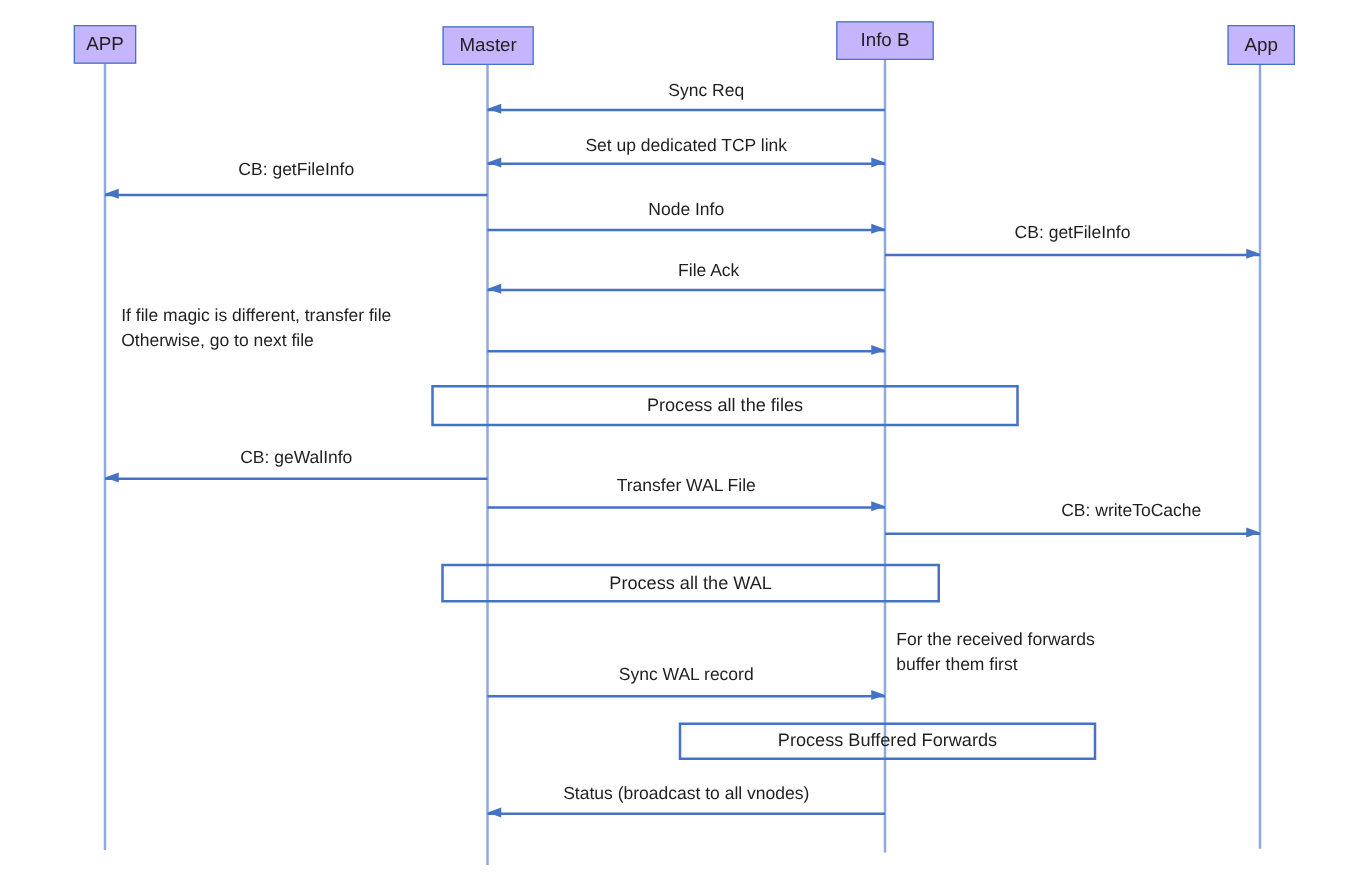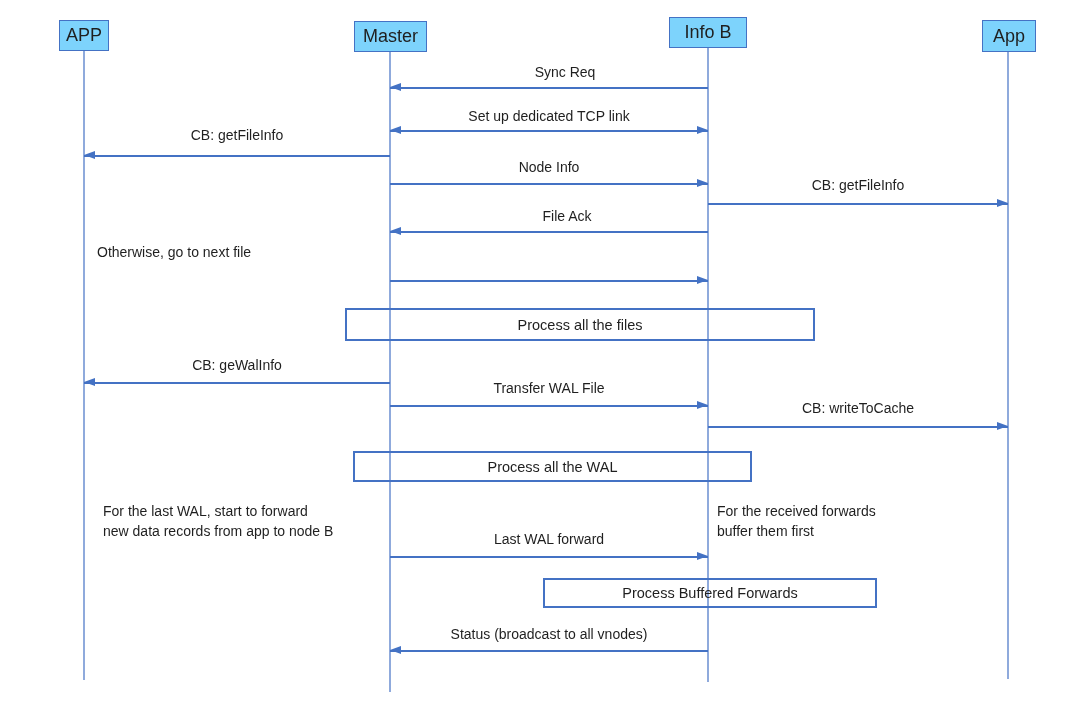--- a/index.html
+++ b/index.html
@@ -12,23 +12,23 @@
     position:relative;
     width:1081px;height:705px;
     background:#ffffff;
     font-family:"Liberation Sans", sans-serif;
     color:var(--text);
     overflow:hidden;
   }
   .actor-box{
     position:absolute;
     border:1.6px solid var(--accent);
-    background:#7dd3fc;
+    background:#c4b5fd;
     display:flex;align-items:center;justify-content:center;
-    font-size:18px;
+    font-size:15px;
     box-sizing:border-box;
     z-index:3;
   }
   .lifeline{
     position:absolute;
     width:2px;
     background:var(--lifeline);
     z-index:0;
   }
   .msg-label{
@@ -127,42 +127,39 @@
   <div class="process-box" style="left:345px;top:308px;width:470px;height:33px;">
     <span>Process all the files</span>
   </div>
 
   <div class="msg-label" style="left:84px;top:355px;width:306px;">CB: geWalInfo</div>
   <div class="msg-line arrow-left" style="left:84px;top:382px;width:306px;"></div>
 
   <div class="msg-label" style="left:390px;top:378px;width:318px;">Transfer WAL File</div>
   <div class="msg-line arrow-right" style="left:390px;top:405px;width:318px;"></div>
 
-  <div class="msg-label" style="left:708px;top:398px;width:300px;">CB: writeToCache</div>
+  <div class="msg-label" style="left:708px;top:398px;width:300px;padding-left:47px;">CB: writeToCache</div>
   <div class="msg-line arrow-right" style="left:708px;top:426px;width:300px;"></div>
 
   <div class="process-box" style="left:353px;top:451px;width:399px;height:31px;">
     <span>Process all the WAL</span>
   </div>
 
-  <div class="msg-label" style="left:390px;top:529px;width:318px;">Last WAL forward</div>
+  <div class="msg-label" style="left:390px;top:529px;width:318px;">Sync WAL record</div>
   <div class="msg-line arrow-right" style="left:390px;top:556px;width:318px;"></div>
 
   <div class="process-box" style="left:543px;top:578px;width:334px;height:30px;">
     <span>Process Buffered Forwards</span>
   </div>
 
   <div class="msg-label" style="left:390px;top:624px;width:318px;">Status (broadcast to all vnodes)</div>
   <div class="msg-line arrow-left" style="left:390px;top:650px;width:318px;"></div>
 
   <div class="note" style="left:97px;top:242px;">
+    <div>If file magic is different, transfer file</div>
     <div>Otherwise, go to next file</div>
-  </div>
-  <div class="note" style="left:103px;top:501px;">
-    <div>For the last WAL, start to forward</div>
-    <div>new data records from app to node B</div>
   </div>
   <div class="note" style="left:717px;top:501px;">
     <div>For the received forwards</div>
     <div>buffer them first</div>
   </div>
 
 </div>
 
 </body></html>

